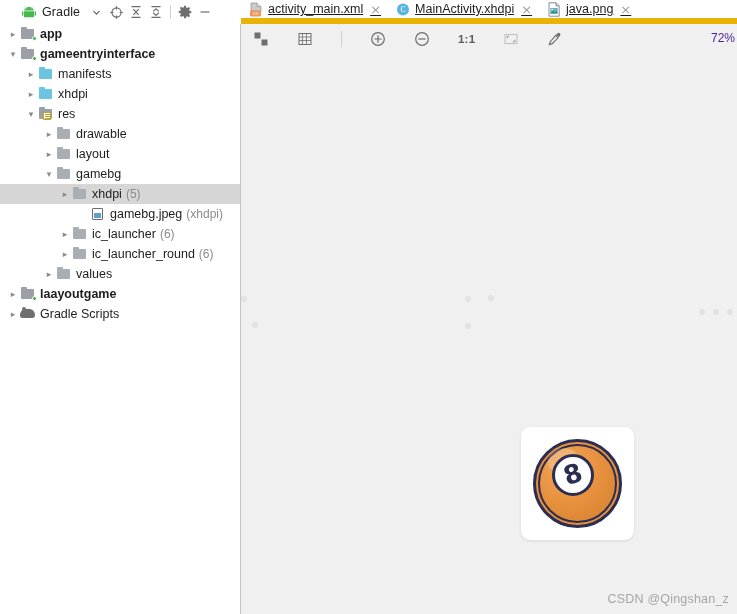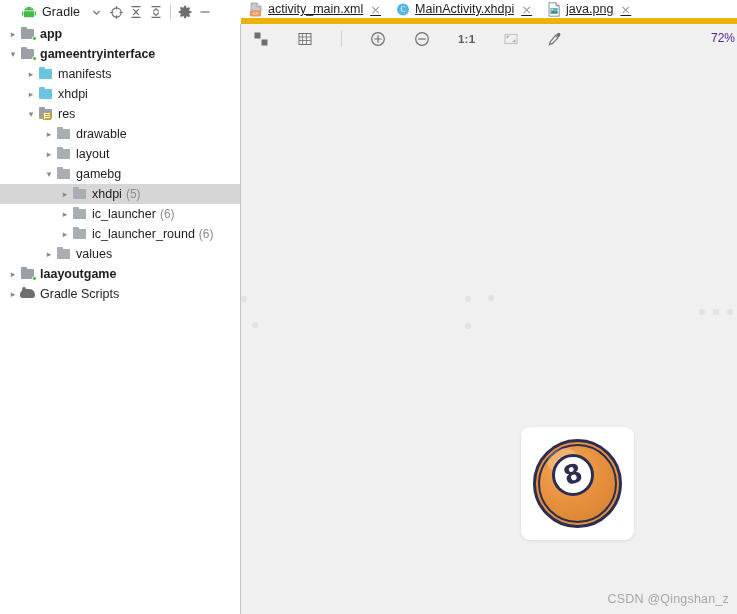--- a/index.html
+++ b/index.html
@@ -518,20 +518,28 @@
 
       <div class="row selected" style="padding-left:58px">
         <span class="arrow">▸</span>
         <span class="ico">
             <span class="folder gray2"></span>
           </span>
         <span class="label">xhdpi</span>
         <span class="muted">(5)</span>
       </div>
 
+      <div class="row" style="padding-left:76px">
+        <span class="arrow none">▸</span>
+        <span class="ico">
+            <span class="imgfile"></span>
+          </span>
+        <span class="label">gamebg.jpeg</span>
+        <span class="muted">(xhdpi)</span>
+      </div>
 
       <div class="row" style="padding-left:58px">
         <span class="arrow">▸</span>
         <span class="ico">
             <span class="folder gray2"></span>
           </span>
         <span class="label">ic_launcher</span>
         <span class="muted">(6)</span>
       </div>
 

